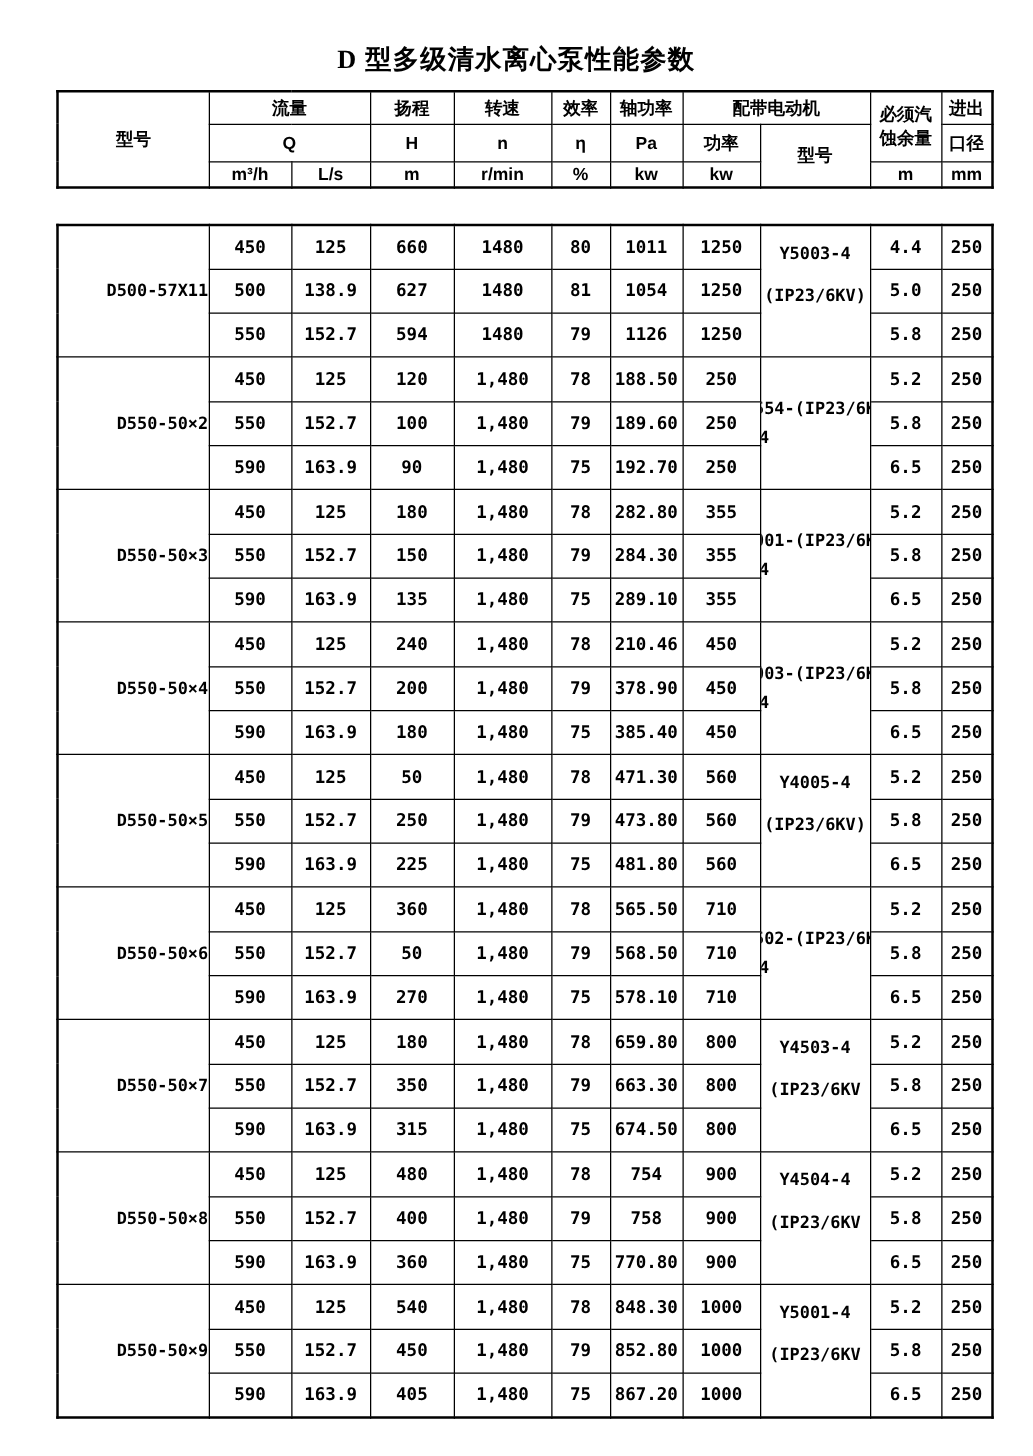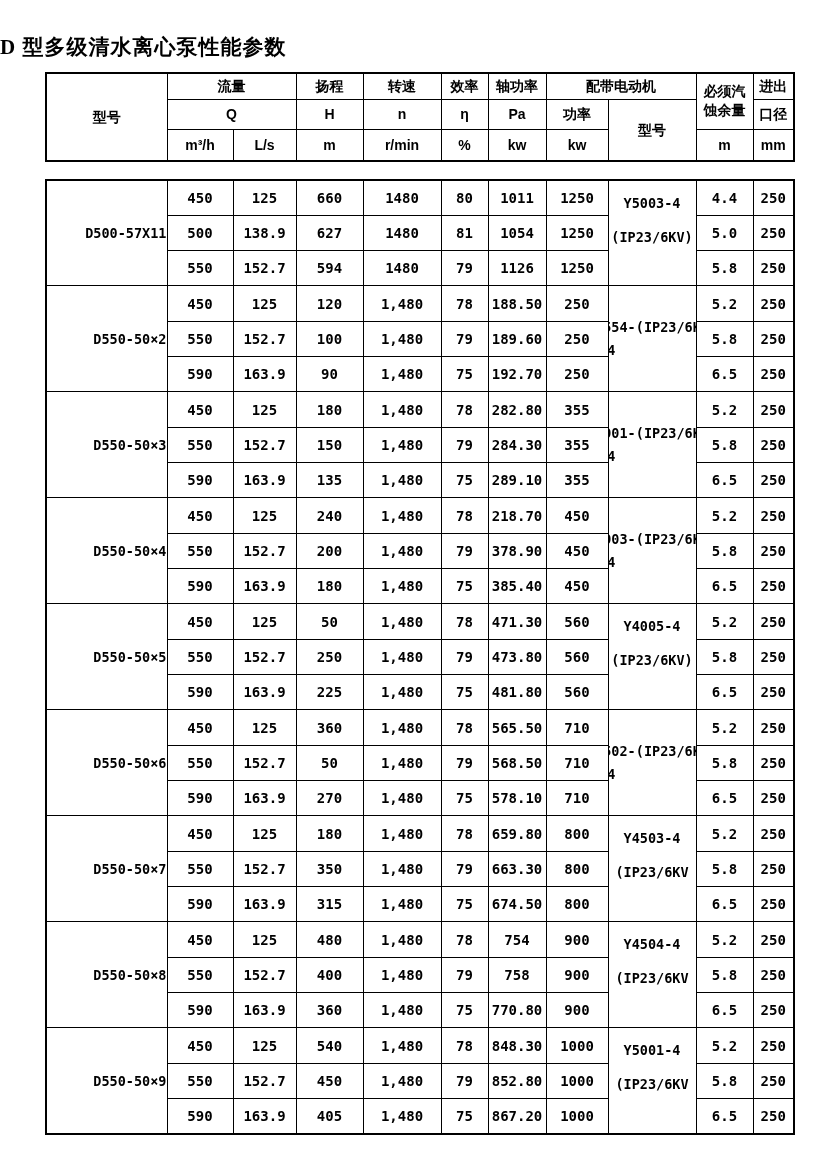--- a/index.html
+++ b/index.html
@@ -7,20 +7,21 @@
   body {
     width: 826px; height: 1165px;
     background: #ffffff;
     position: relative;
     font-family: "Liberation Sans", sans-serif;
     color: #000;
   }
   .doc-title {
     position: absolute;
     top: 33px; left: 0; width: 100%;
+    text-align: center;
     font-size: 21px;
     font-weight: 600;
     letter-spacing: 1px;
     font-family: "Liberation Serif", serif;
   }
   table {
     position: absolute;
     left: 45px;
     width: 748px;
     border-collapse: collapse;
@@ -36,21 +37,21 @@
     padding: 0;
     overflow: hidden;
   }
   .header-table th {
     font-size: 14px;
     font-weight: 700;
     line-height: 1.15;
   }
   .hrow1 th { height: 26px; }
   .hrow2 th { height: 30px; }
-  .hrow3 th { height: 32px; }
+  .hrow3 th { height: 21px; }
   .sym { font-size: 16px; }
   .two-line { line-height: 19px; }
   .data-table td {
     height: 35.33px;
     font-family: "DejaVu Sans Mono", "Liberation Mono", monospace;
     font-weight: 700;
     font-size: 14px;
   }
   td.model-cell { font-size: 13.5px; text-align: right; }
   td.motor-cell { font-size: 13.5px; }
@@ -261,21 +262,21 @@
         <td>6.5</td>
         <td>250</td>
       </tr>
       <tr>
         <td class="model-cell" rowspan="3">D550-50×4</td>
         <td>450</td>
         <td>125</td>
         <td>240</td>
         <td>1,480</td>
         <td>78</td>
-        <td>218.70</td>
+        <td>210.46</td>
         <td>450</td>
         <td class="motor-cell motor-middle" rowspan="3">
           <div class="motor-inner">
             <div>Y4003-4</div>
             <div>(IP23/6KV)</div>
           </div>
         </td>
         <td>5.2</td>
         <td>250</td>
       </tr>

